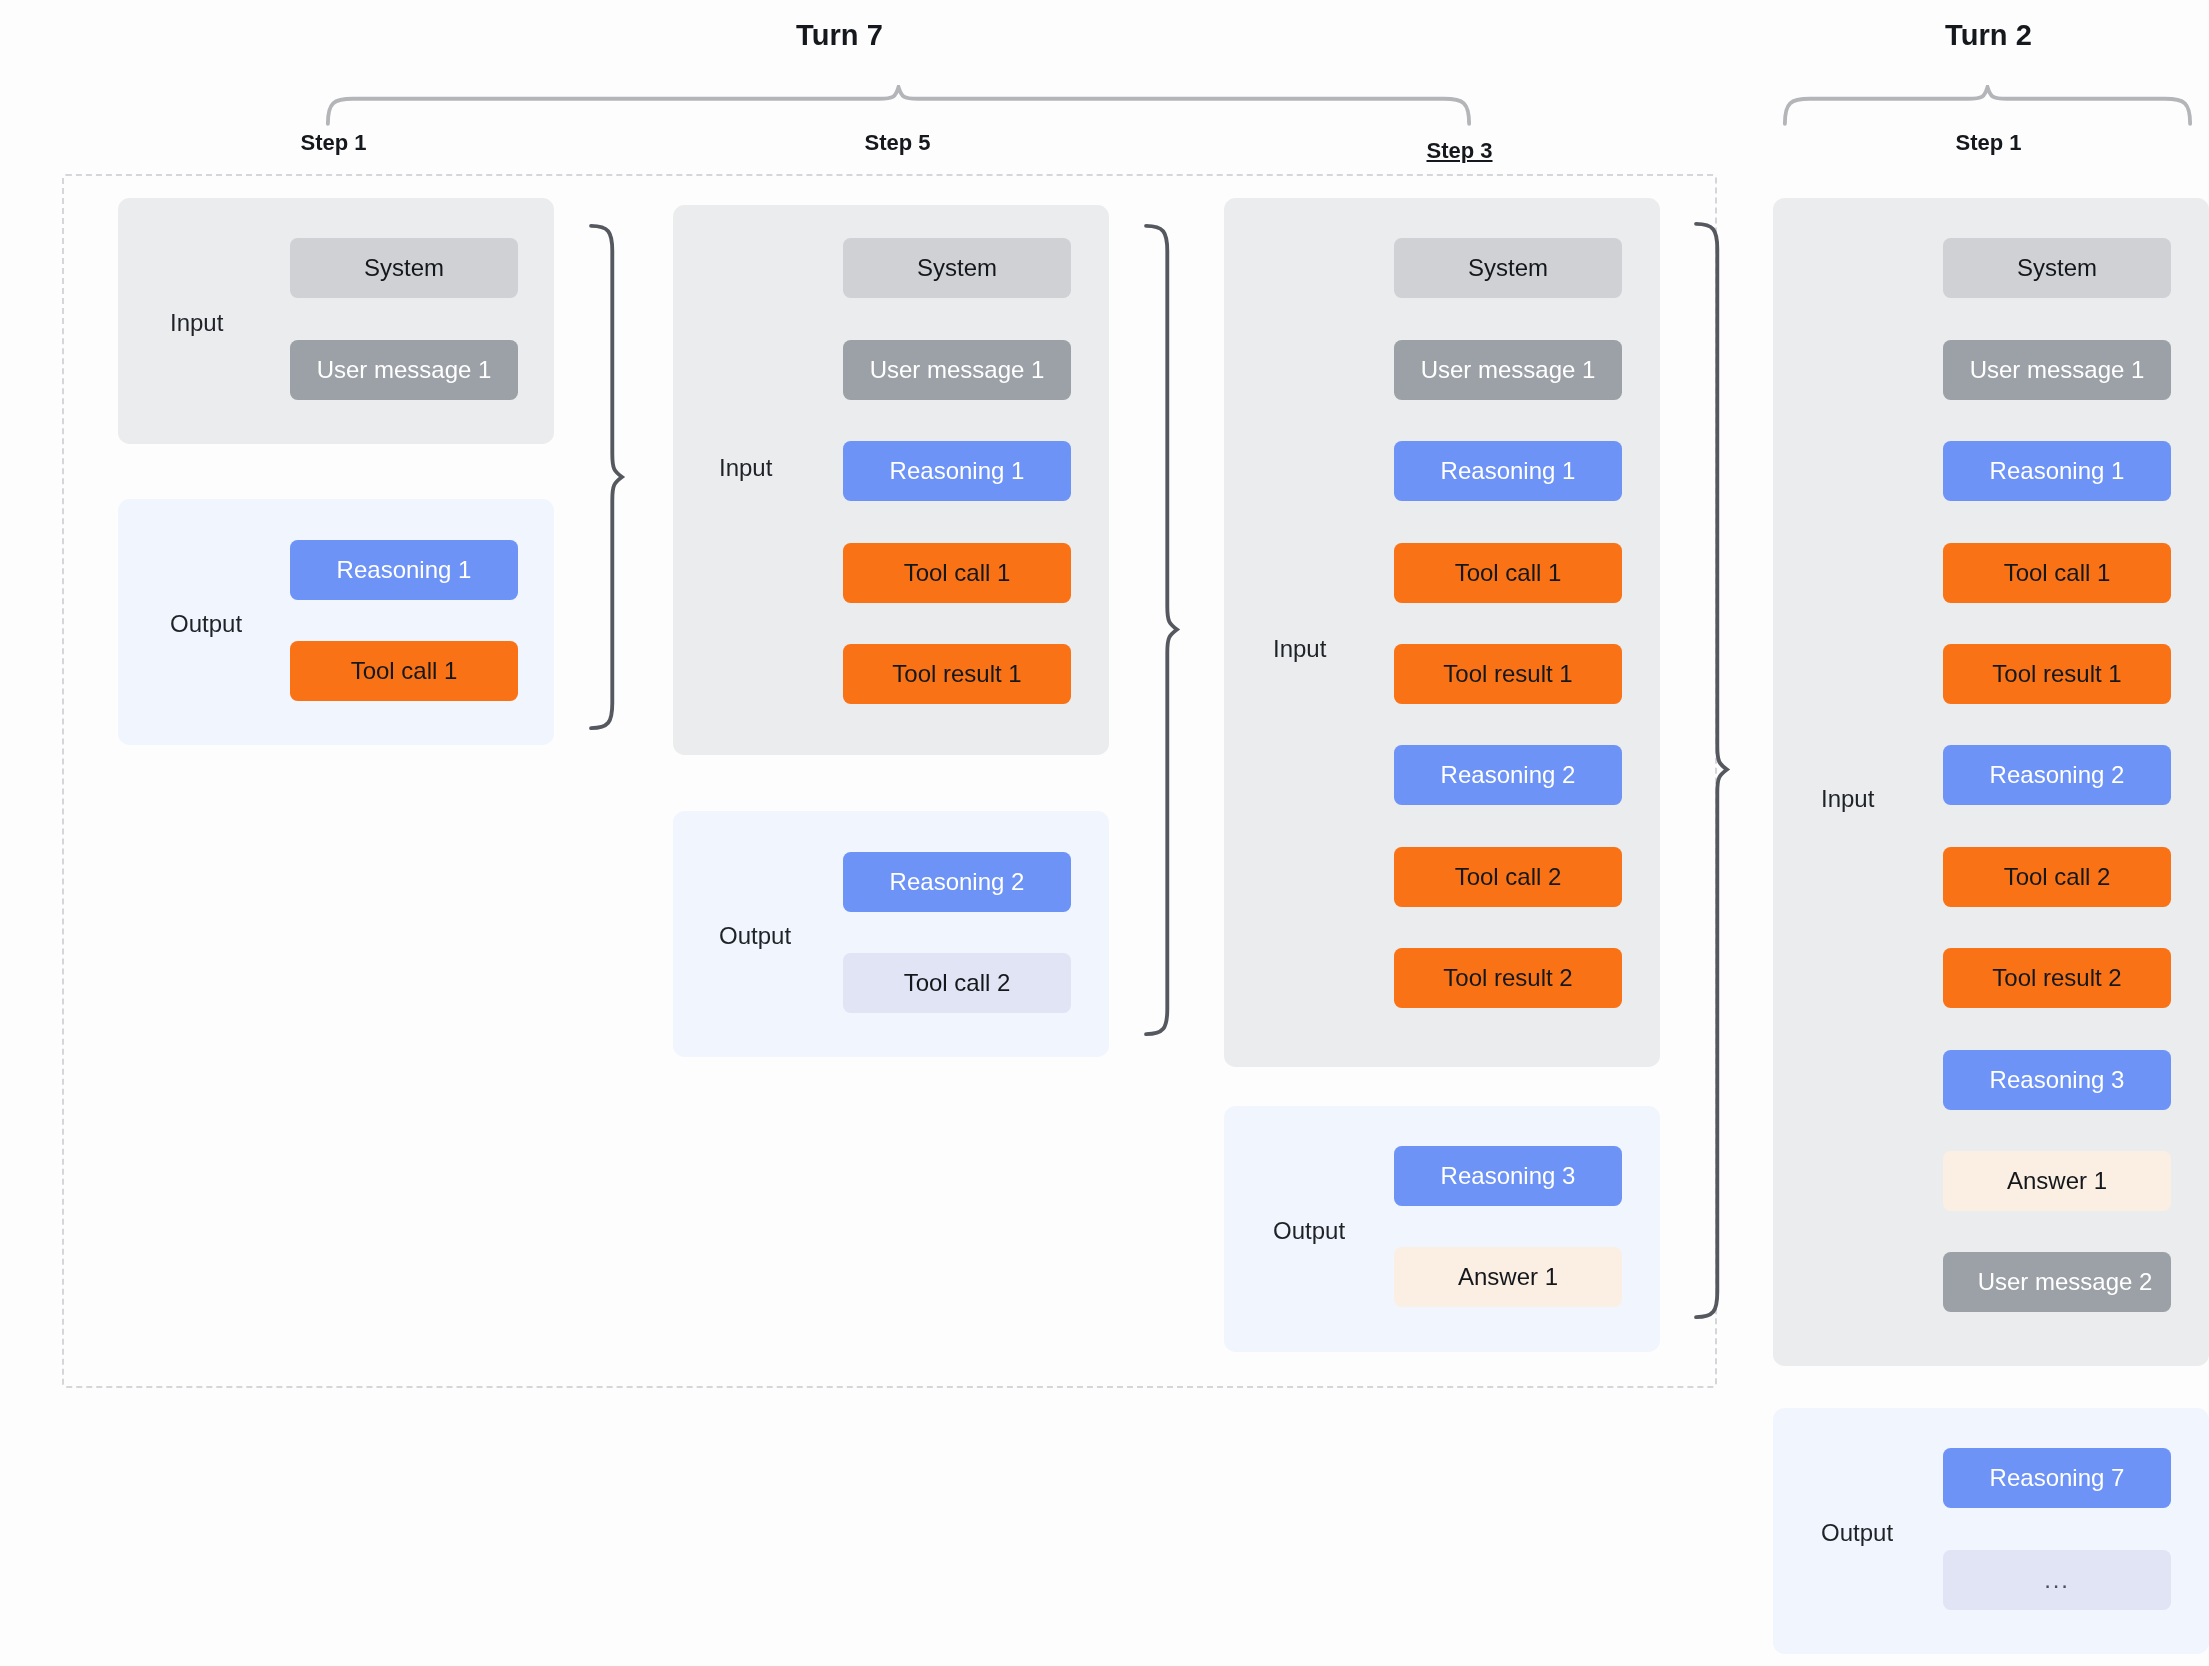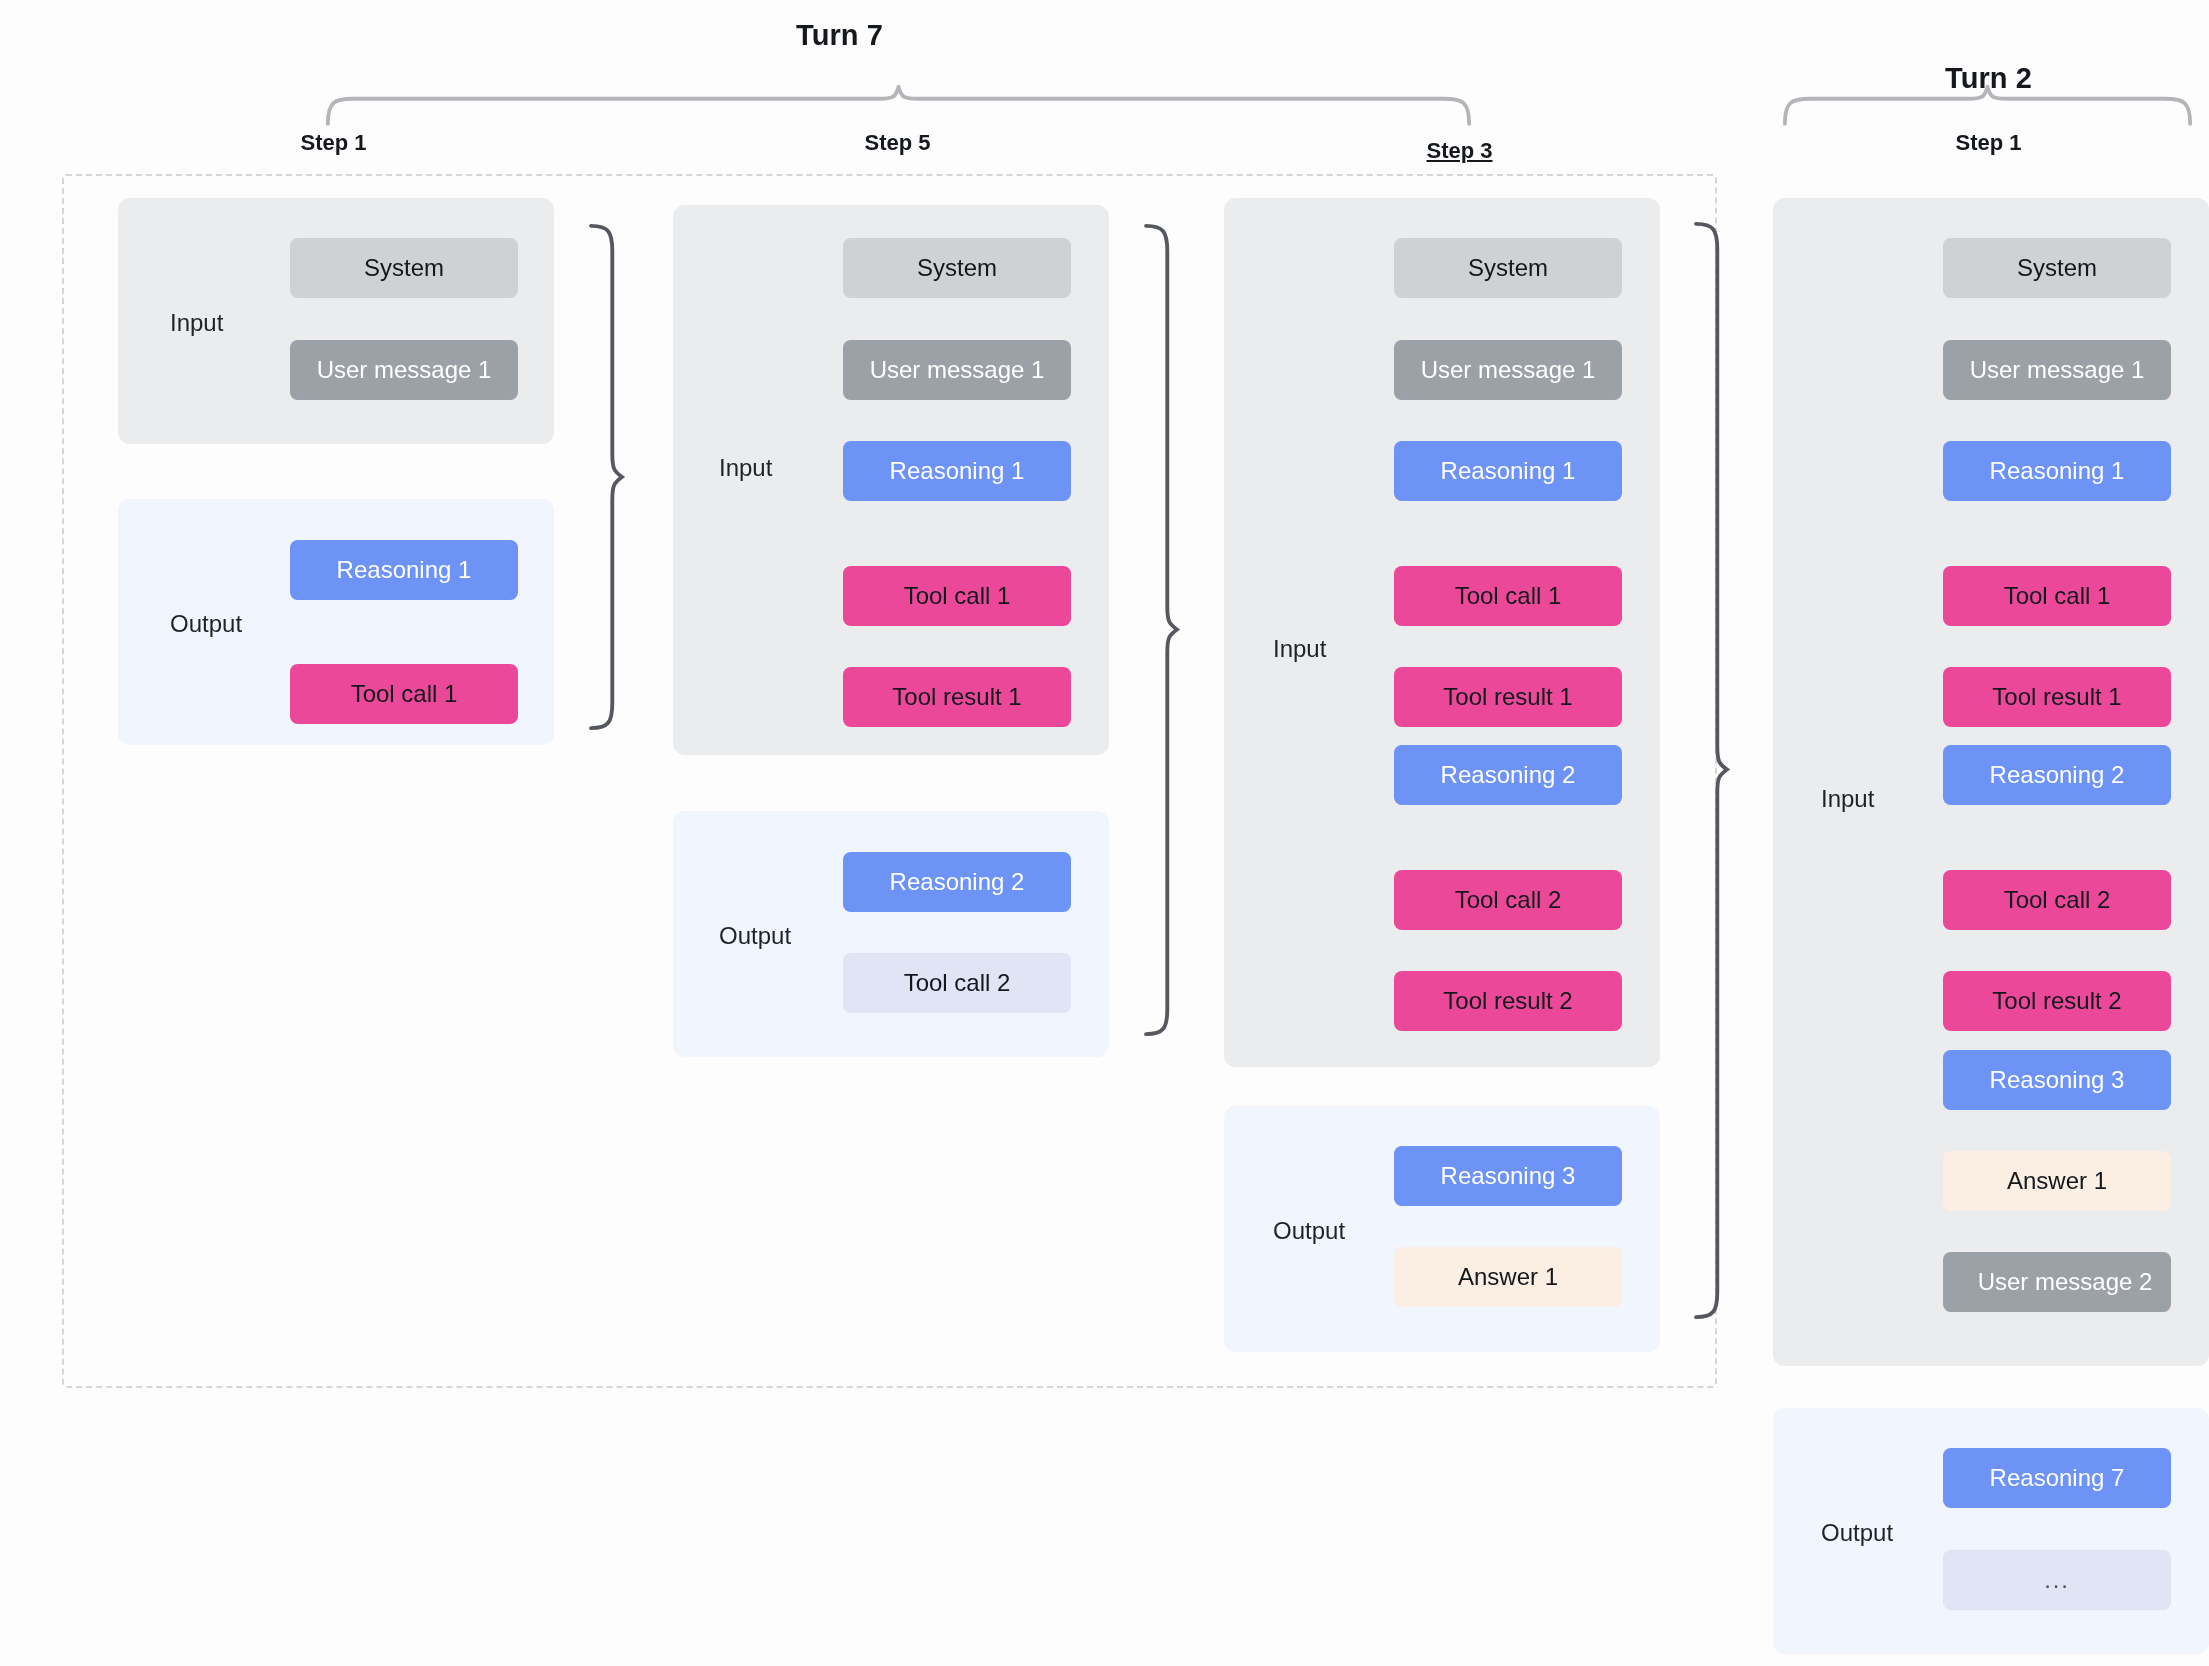--- a/index.html
+++ b/index.html
@@ -75,21 +75,21 @@
     display: flex;
     align-items: center;
     justify-content: center;
     font-size: 24px;
     line-height: 1;
     white-space: nowrap;
   }
   .chip.system      { background: #cfd1d5; color: #14171b; text-align: center; }
   .chip.user        { background: #9ca1a8; color: #ffffff; }
   .chip.reasoning   { background: #6d93f7; color: #ffffff; }
-  .chip.tool        { background: #ec4899; color: #14171b; margin-top: 23px; }
+  .chip.tool        { background: #f97316; color: #14171b; }
   .chip.toolmuted   { background: #e0e4f5; color: #14171b; }
   .chip.answer      { background: #fbeee2; color: #14171b; }
   .chip.ellipsis    { background: #e0e4f5; color: #4a5059; letter-spacing: 1.9px; }
 
   
   .step-brace { position: absolute; }
   .step-brace svg { display: block; }
 </style>
 </head>
 <body>
@@ -97,21 +97,21 @@
 <div id="canvas">
 
   <div class="turn-title" style="left:714px; top:19.3px; width:251px;">Turn 7</div>
 
   <div class="turn-brace" style="left:324px; top:85px;">
     <svg width="1149" height="41" viewBox="0 0 1190 42">
       <path d="M4 40 C4 18, 10 14, 30 14 L575 14 C590 14, 592 12, 595 2 C598 12, 600 14, 615 14 L1160 14 C1180 14, 1186 18, 1186 40" fill="none" stroke="#b3b5b8" stroke-width="4" stroke-linecap="round"></path>
     </svg>
   </div>
 
-  <div class="turn-title" style="left:1863px; top:19.3px; width:251px;margin-top:43px;">Turn 2</div>
+  <div class="turn-title" style="left:1863px; top:19.3px; width:251px;">Turn 2</div>
 
   <div class="turn-brace" style="left:1781px; top:85px;">
     <svg width="413" height="41" viewBox="0 0 428 42">
       <path d="M4 40 C4 18, 10 14, 30 14 L194 14 C209 14, 211 12, 214 2 C217 12, 219 14, 234 14 L398 14 C418 14, 424 18, 424 40" fill="none" stroke="#b3b5b8" stroke-width="4" stroke-linecap="round"></path>
     </svg>
   </div>
 
   <div class="step-title" style="left:237px; top:130px; width:193px;">Step 1</div>
   <div class="step-title" style="left:801px; top:130px; width:193px;">Step 5</div>
   <div class="step-title" style="left:1363px; top:138px; width:193px;text-decoration:underline;">Step 3</div>

